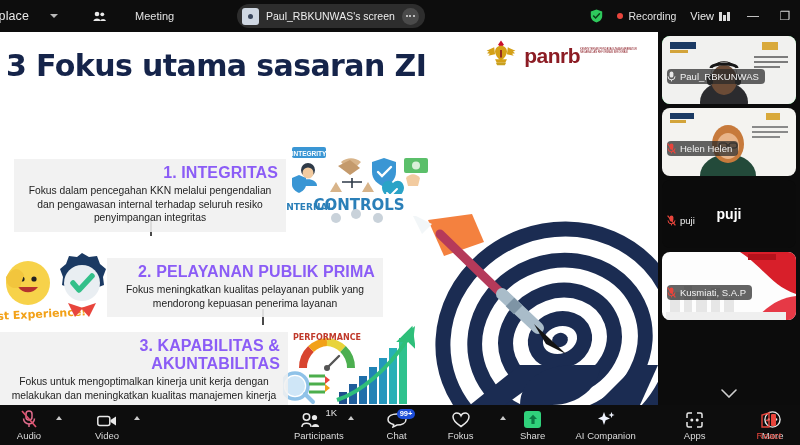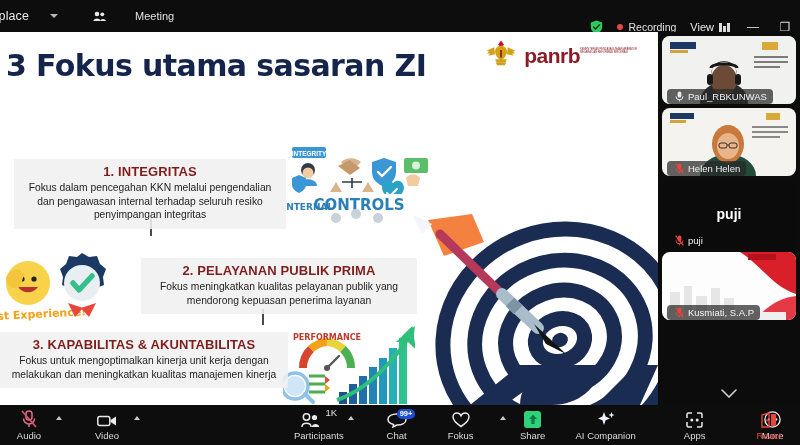--- a/index.html
+++ b/index.html
@@ -38,21 +38,21 @@
     display: flex; align-items: center; justify-content: center;
   }
   .share-thumb .head { width: 5px; height: 5px; border-radius: 50%; background: #39465c; }
   .tb-center .label { color: #ededed; font-size: 10.5px; }
   .dots-btn {
     width: 17px; height: 17px; border-radius: 50%; background: #4a4a4a;
     display: flex; align-items: center; justify-content: center; gap: 1.5px;
   }
   .dots-btn i { width: 2px; height: 2px; border-radius: 50%; background: #e4e4e4; display: block; }
   .tb-right {
-    position: absolute; right: 6px; top: 11px; height: 32px;
+    position: absolute; right: 6px; top: 0; height: 32px;
     display: flex; align-items: center; gap: 14px;
   }
   .shield { width: 13px; height: 14px; position: relative; }
   .shield svg { display: block; }
   .rec { display: flex; align-items: center; gap: 5px; }
   .rec-dot { width: 6px; height: 6px; border-radius: 50%; background: #e8453c; }
   .rec span { color: #e2e2e2; font-size: 10.5px; }
   .view { display: flex; align-items: center; gap: 5px; }
   .view span { color: #e9e9e9; font-size: 11px; }
   .view-ico { display: flex; gap: 1px; align-items: flex-end; }
@@ -78,26 +78,26 @@
   
   .target { position: absolute; right: -32px; top: 180px; width: 280px; height: 240px; }
   .bottom-swoosh { position: absolute; left: 0; bottom: 0; width: 658px; height: 40px; }
 
   
   .card {
     position: absolute; background: rgba(240,240,240,0.88);
     text-align: center; padding: 5px 8px 7px;
   }
   .card .hd {
-    font-size: 13px; font-weight: bold; color: #7f1d1d;
-    font-family: "Liberation Sans", sans-serif; letter-spacing: .1px;
+    font-size: 16px; font-weight: bold; color: #8b5cf6;
+    font-family: "Liberation Sans", sans-serif; letter-spacing: .1px; text-align: right;
   }
   .card .bd { font-size: 10.3px; color: #232323; line-height: 1.32; margin-top: 2px; }
   #card1 { left: 14px; top: 127px; width: 272px; }
-  #card2 { left: 141px; top: 226px; width: 276px; }
+  #card2 { left: 107px; top: 226px; width: 276px; }
   #card3 { left: 0px; top: 300px; width: 288px; }
   .stem { position: absolute; width: 1.5px; background: #4a4a4a; }
 
   
   .art { position: absolute; }
   .intctl { left: 286px; top: 112px; width: 146px; height: 82px; }
   .badge-art { left: 0px; top: 215px; width: 118px; height: 84px; }
   .perf-art { left: 283px; top: 282px; width: 132px; height: 98px; }
 
   
@@ -105,23 +105,23 @@
     position: absolute; left: 658px; top: 32px; width: 142px; height: 373px;
     background: #0c0c0c;
   }
   .tile {
     position: relative; width: 134px; height: 68px; margin: 4px auto 0;
     border-radius: 8px; overflow: hidden; background: #111;
   }
   .tile.active { outline: 2px solid #3fd36a; outline-offset: -2px; }
   .tile .vid { position: absolute; inset: 0; }
   .nametag {
-    position: absolute; left: 5px; bottom: 0; height: 15px;
+    position: absolute; left: 5px; bottom: 20px; height: 15px;
     display: flex; align-items: center; gap: 4px;
-    background: rgba(40,40,40,0.72); border-radius: 4px; padding: 0 6px 0 8px;
+    background: rgba(40,40,40,0.72); border-radius: 4px; padding: 0 6px 0 0;
     max-width: 118px;
   }
   .nametag .nm { color: #f2f2f2; font-size: 9.5px; white-space: nowrap; overflow: hidden; }
   .mic-muted { width: 9px; height: 11px; }
   .tile-center-name {
     position: absolute; inset: 0; display: flex; align-items: center; justify-content: center;
     color: #fff; font-size: 14px; font-weight: bold;
   }
   .rail-chevron {
     position: absolute; left: 0; right: 0; bottom: 4px; height: 16px;
@@ -172,20 +172,31 @@
         <svg width="13" height="11" viewBox="0 0 13 11">
           <circle cx="4" cy="3" r="2.3" fill="#e9e9e9"></circle>
           <circle cx="9.3" cy="3.3" r="1.9" fill="#e9e9e9"></circle>
           <path d="M0.4 10 C0.6 6.6 7.4 6.6 7.6 10 Z" fill="#e9e9e9"></path>
           <path d="M7.2 10 C7.4 7.2 12.7 7.2 12.9 10 Z" fill="#e9e9e9"></path>
         </svg>
         <span>Meeting</span>
       </span>
     </div>
 
+    <div class="tb-center">
+      <span class="share-thumb">
+          <i class="head"></i>
+        </span>
+      <span class="label">Paul_RBKUNWAS's screen</span>
+      <span class="dots-btn">
+          <i></i>
+          <i></i>
+          <i></i>
+        </span>
+    </div>
 
     <div class="tb-right">
       <span class="shield">
         <svg width="13" height="14" viewBox="0 0 13 14">
           <path d="M6.5 0.6 L12.2 2.6 V7 C12.2 10.4 9.5 12.6 6.5 13.5 C3.5 12.6 0.8 10.4 0.8 7 V2.6 Z" fill="#2ec95c"></path>
           <path d="M3.6 7 L5.6 9 L9.5 4.7" stroke="#0b3d18" stroke-width="1.5" fill="none" stroke-linecap="round"></path>
         </svg>
       </span>
       <span class="rec">
         <i class="rec-dot"></i>

